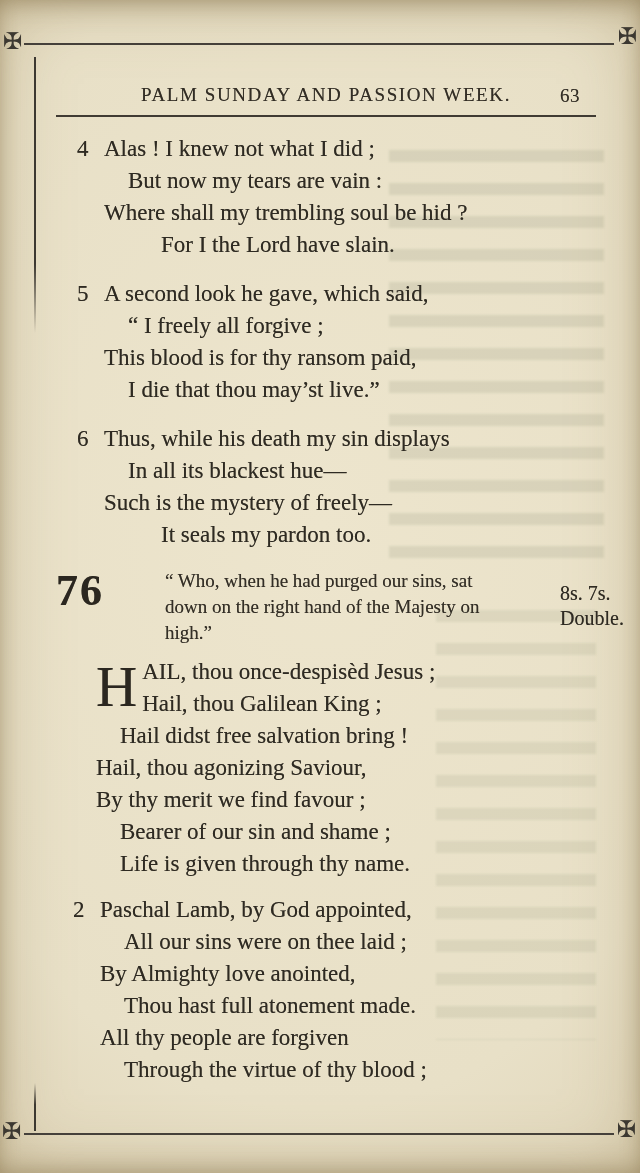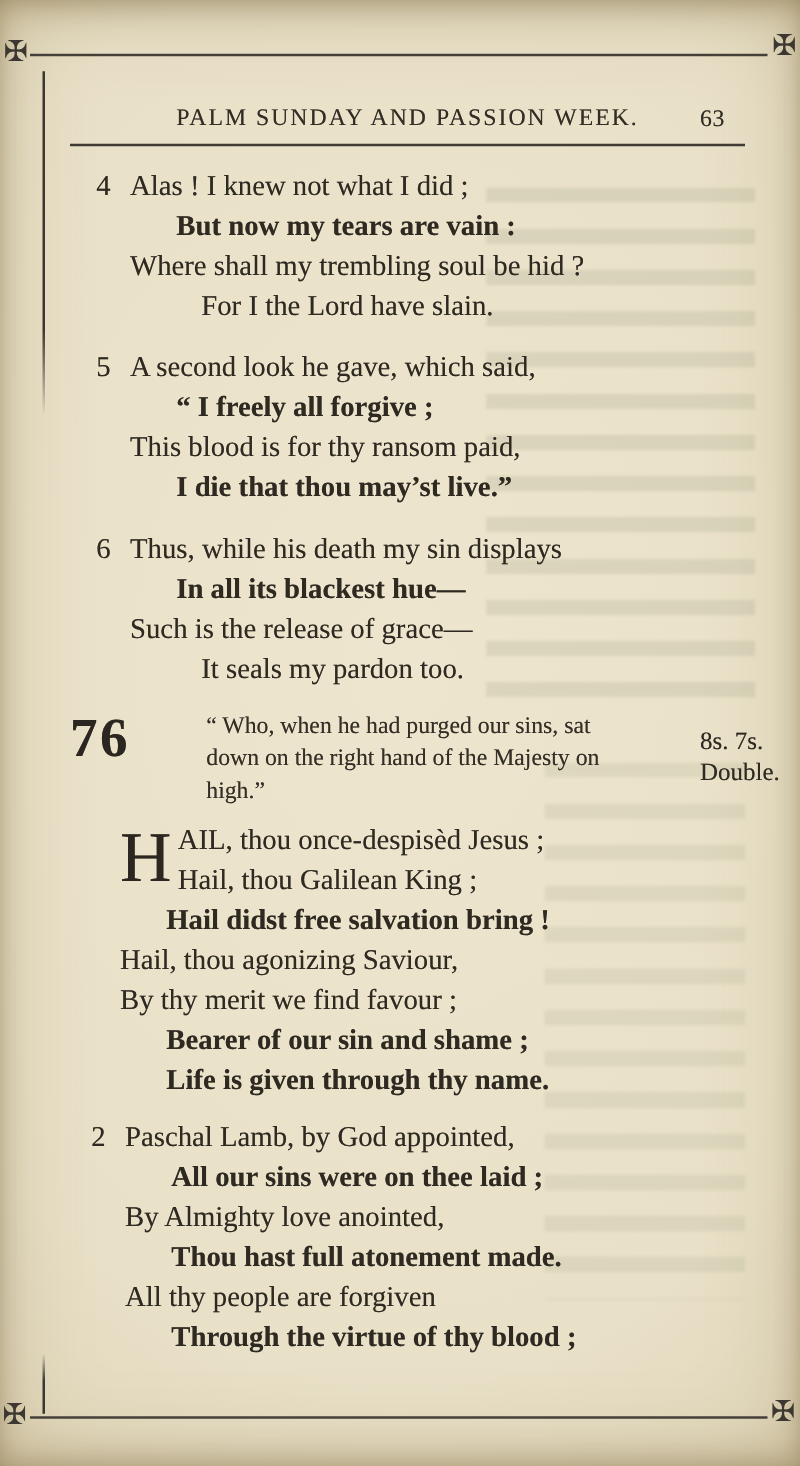--- a/index.html
+++ b/index.html
@@ -29,21 +29,21 @@
   .content{position:relative;padding:84px 44px 0 56px;}
   .page-header{
     position:relative;text-align:center;font-size:19px;letter-spacing:1.6px;
     padding-bottom:9px;border-bottom:2px solid #403b33;color:#322d25;
   }
   .page-num{position:absolute;right:16px;top:1px;letter-spacing:.5px;text-align:right;}
   .verses-sec{margin-top:16px;}
   .verse{position:relative;margin:0 0 17px 48px;font-size:23px;line-height:32px;}
   .vnum{position:absolute;left:-27px;top:0;}
   .line{white-space:nowrap;}
-  .i1{margin-left:37px;font-weight:bold;}
+  .i1{margin-left:24px;}
   .i2{margin-left:57px;}
   
   .hymn-head{display:flex;margin:16px 0 10px 0;align-items:flex-start;gap:29px;}
   .hymn-num{flex:none;width:62px;font-size:44px;line-height:46px;font-weight:700;letter-spacing:2px;color:#2b2720;}
   .epigraph{flex:none;width:352px;margin-left:18px;font-size:19px;line-height:26px;color:#332e26;}
   .meter{flex:none;margin-left:14px;font-size:20px;line-height:25px;padding-top:13px;}
   
   .hymn-verse1{margin:6px 0 14px 40px;font-size:23px;line-height:32px;}
   .v1-head{display:flex;}
   .drop-cap{flex:none;font-size:57px;line-height:58px;margin:2px 5px 0 0;color:#2b2720;}
@@ -84,21 +84,21 @@
         <div class="line">A second look he gave, which said,</div>
         <div class="line i1">“ I freely all forgive ;</div>
         <div class="line">This blood is for thy ransom paid,</div>
         <div class="line i1">I die that thou may’st live.”</div>
       </div>
 
       <div class="verse">
         <span class="vnum">6</span>
         <div class="line">Thus, while his death my sin displays</div>
         <div class="line i1">In all its blackest hue—</div>
-        <div class="line">Such is the release of grace—</div>
+        <div class="line">Such is the mystery of freely—</div>
         <div class="line i2">It seals my pardon too.</div>
       </div>
 
     </div>
 
     <div class="hymn-head">
       <div class="hymn-num">76</div>
       <div class="epigraph">“ Who, when he had purged our sins, sat down on the right hand of the Majesty on high.”</div>
       <div class="meter">
         <div>8s. 7s.</div>

